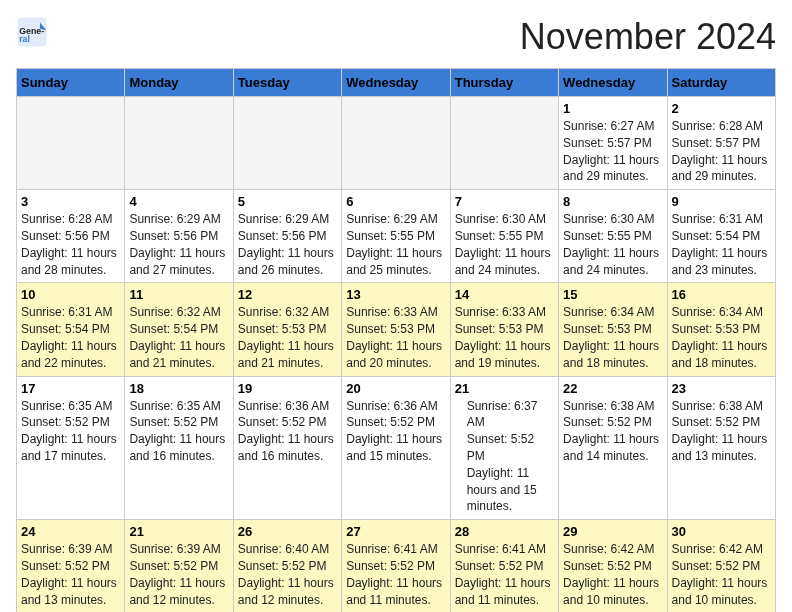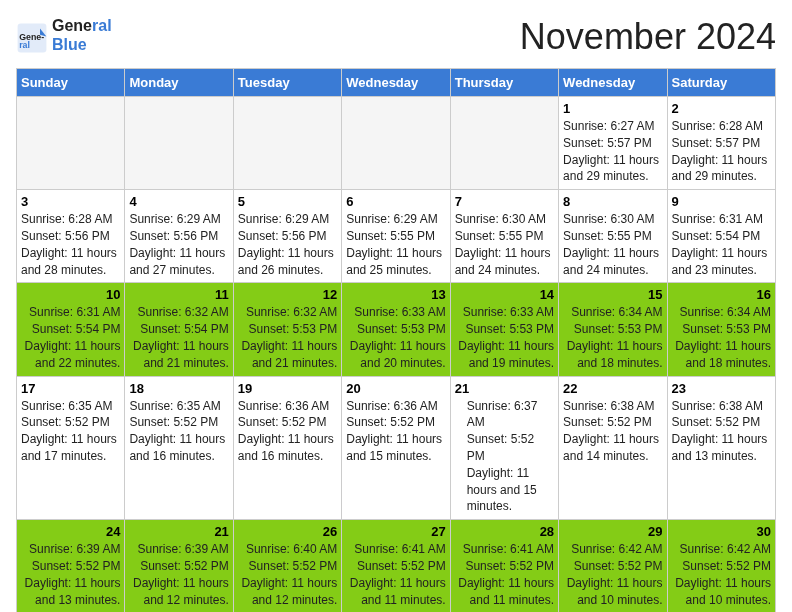--- a/index.html
+++ b/index.html
@@ -37,21 +37,21 @@
       font-size: 16px;
       color: #444;
     }
     .calendar-table {
       width: 100%;
       border-collapse: collapse;
       table-layout: fixed;
     }
     .calendar-table th {
       background-color: #3a7bd5;
-      color: #ffffff;
+      color: #000000;
       font-size: 13px;
       font-weight: bold;
       padding: 6px 4px;
       text-align: left;
       border: 1px solid #ccc;
     }
     .calendar-table td {
       border: 1px solid #ccc;
       vertical-align: top;
       padding: 4px;
@@ -66,39 +66,34 @@
       font-weight: bold;
       font-size: 13px;
       margin-bottom: 2px;
     }
     .day-info {
       font-size: 12px;
       color: #222;
       line-height: 1.4;
     }
     .row-shade td {
-      background: #84cc16;
-      text-align: right;
+      background: #fef9c3;
     }
   </style>
 </head>
 <body>
 
 <div class="header-area">
   <div class="logo-area">
     <svg class="logo-icon" viewBox="0 0 40 40">
       <rect x="2" y="2" width="36" height="36" rx="4" fill="#3a7bd5" opacity="0.15"></rect>
       <text x="4" y="22" font-size="11" font-weight="bold" fill="#222" font-family="Arial">Gene-</text>
       <text x="4" y="33" font-size="11" font-weight="bold" fill="#3a7bd5" font-family="Arial">ral</text>
       <polygon points="30,8 38,18 30,16" fill="#3a7bd5"></polygon>
     </svg>
-    <div>
-      <div style="font-size:16px;font-weight:bold;color:#222;line-height:1.2;">Gene<span style="color:#3a7bd5;">ral</span></div>
-      <div style="font-size:16px;font-weight:bold;color:#3a7bd5;line-height:1.2;">Blue</div>
-    </div>
   </div>
   <div class="title-area">
     <div class="month-title">November 2024</div>
   </div>
 </div>
 
 <table class="calendar-table">
   <thead>
     <tr>
     <th>Sunday</th>

